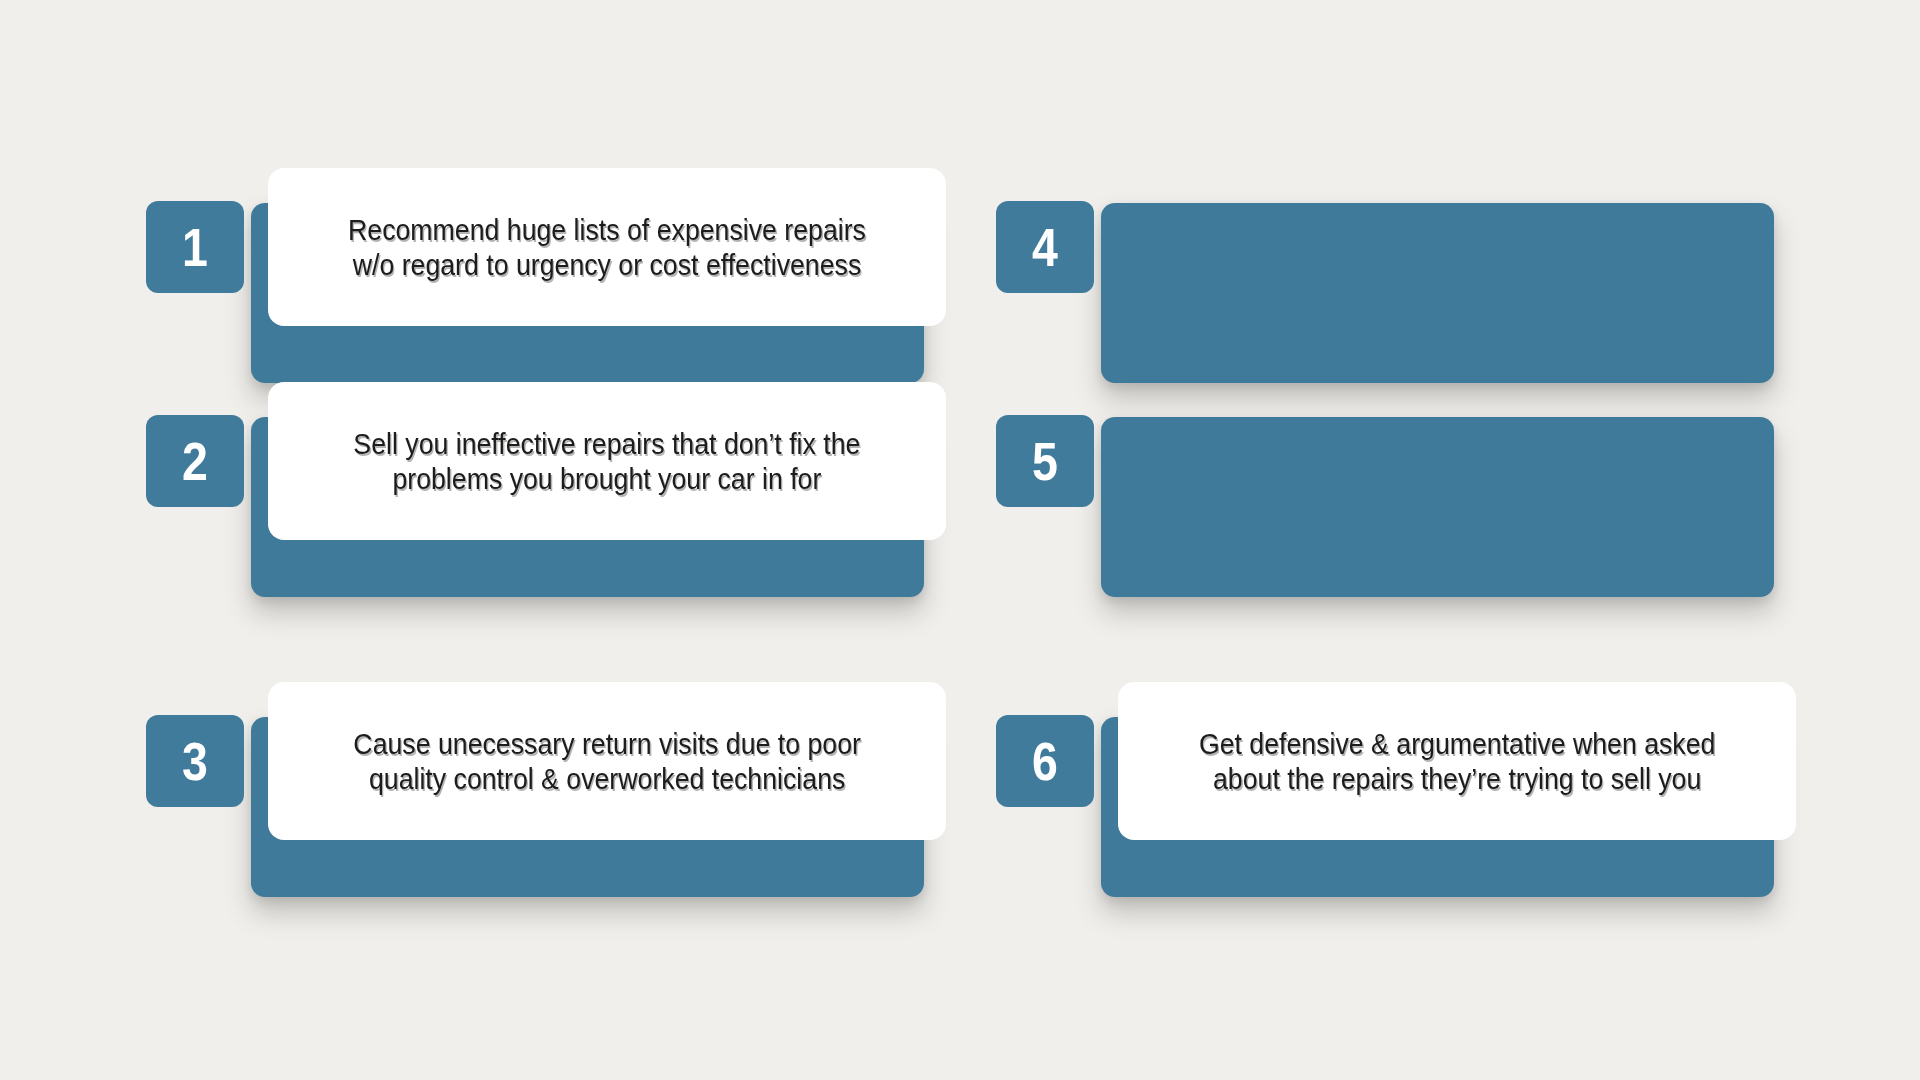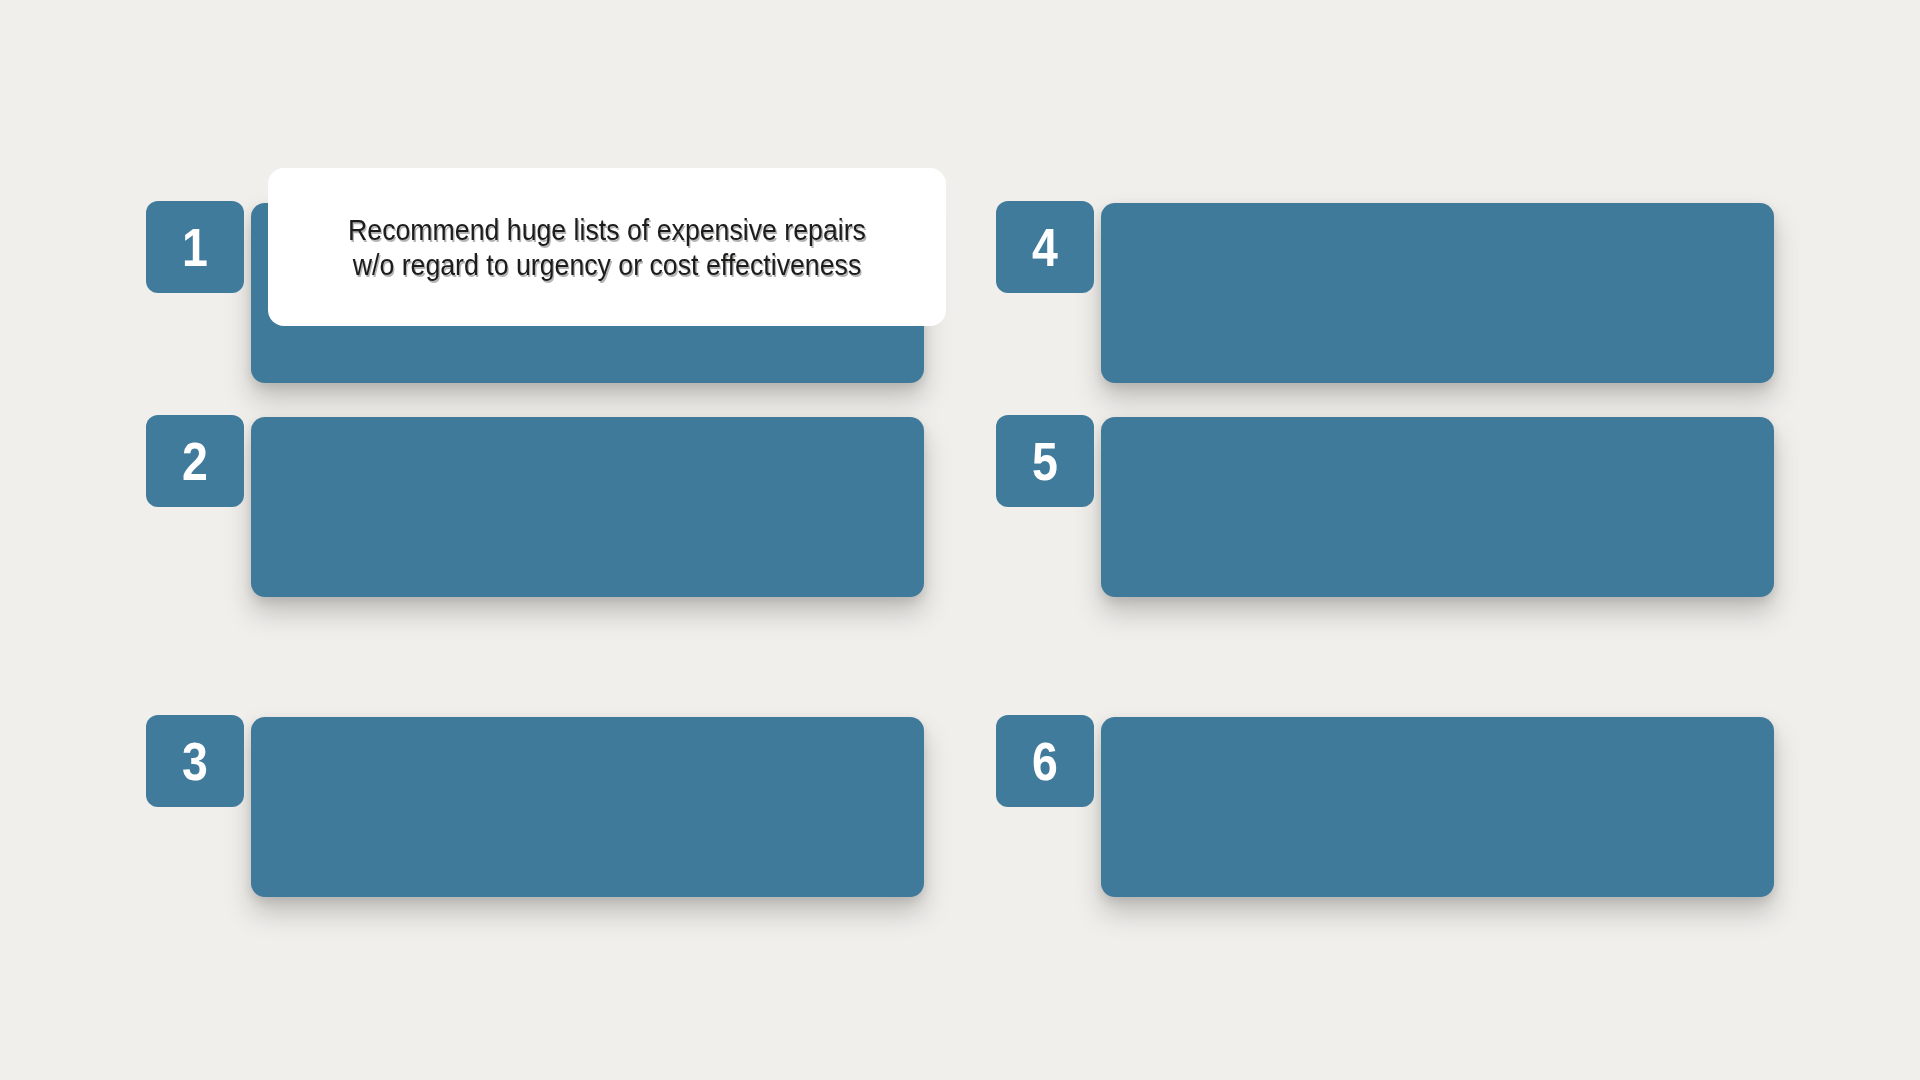--- a/index.html
+++ b/index.html
@@ -112,26 +112,34 @@
       <span class="card-text">Recommend huge lists of expensive repairs
 w/o regard to urgency or cost effectiveness</span>
     </div>
   </div>
 
   <div class="card-unit" style="left:146px; top:382px;">
     <div class="card-plate"></div>
     <div class="card-badge">
       <span class="card-badge-number">2</span>
     </div>
+    <div class="card-panel">
+      <span class="card-text">Sell you ineffective repairs that don’t fix the
+problems you brought your car in for</span>
+    </div>
   </div>
 
   <div class="card-unit" style="left:146px; top:682px;">
     <div class="card-plate"></div>
     <div class="card-badge">
       <span class="card-badge-number">3</span>
+    </div>
+    <div class="card-panel">
+      <span class="card-text">Cause unecessary return visits due to poor
+quality control &amp; overworked technicians</span>
     </div>
   </div>
 
   <div class="card-unit" style="left:996px; top:168px;">
     <div class="card-plate"></div>
     <div class="card-badge">
       <span class="card-badge-number">4</span>
     </div>
   </div>
 
@@ -140,15 +148,19 @@
     <div class="card-badge">
       <span class="card-badge-number">5</span>
     </div>
   </div>
 
   <div class="card-unit" style="left:996px; top:682px;">
     <div class="card-plate"></div>
     <div class="card-badge">
       <span class="card-badge-number">6</span>
     </div>
+    <div class="card-panel">
+      <span class="card-text">Get defensive &amp; argumentative when asked
+about the repairs they’re trying to sell you</span>
+    </div>
   </div>
 
 </div>
 
 </body></html>

